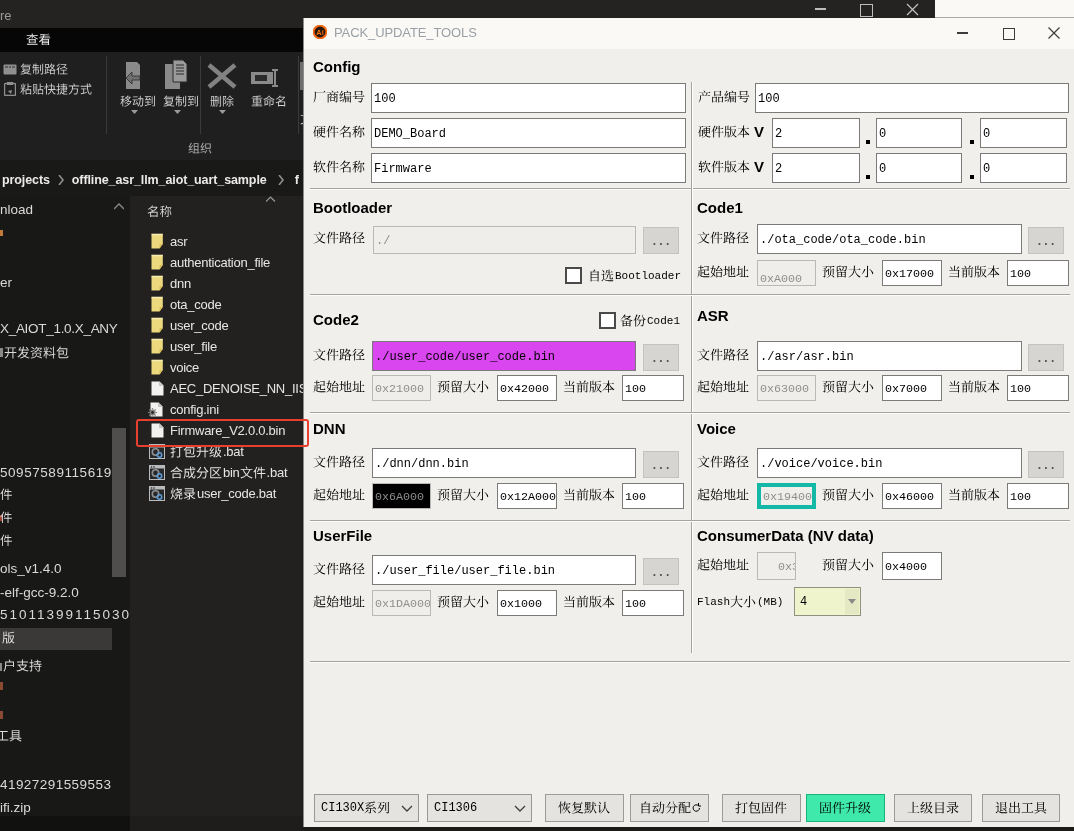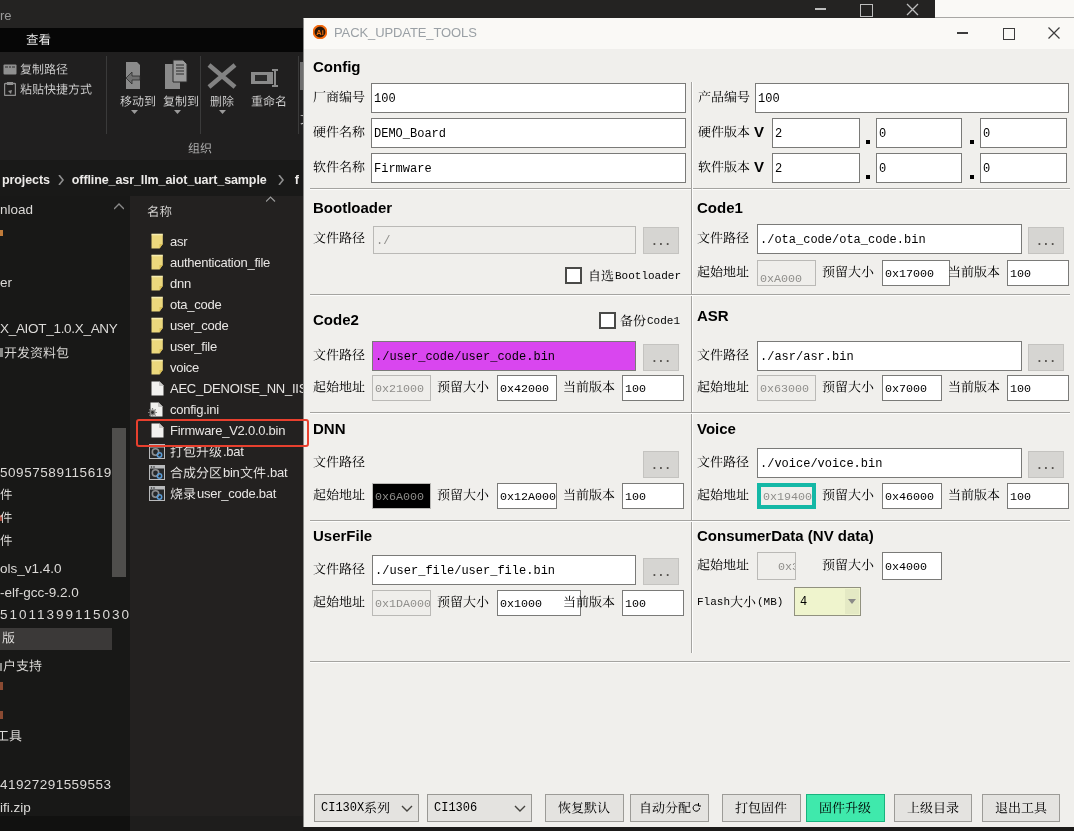--- a/index.html
+++ b/index.html
@@ -626,21 +626,21 @@
 <div style="position:absolute;left:822px;top:259px;height:26px;display:flex;align-items:center;white-space:nowrap;">
       <svg width="53" height="14" viewBox="0 0 53 14" style="flex:none">
         <g fill="#000" transform="translate(0,11.51) scale(0.01300,-0.01300)">
           <use href="#f9884" x="0"></use>
           <use href="#f7559" x="1000"></use>
           <use href="#f5927" x="2000"></use>
           <use href="#f5c0f" x="3000"></use>
         </g>
       </svg>
     </div>
-<div style="position:absolute;background:#fff;border:1px solid #7a7a78;box-sizing:border-box;font:12px 'Liberation Mono';color:#000;display:flex;align-items:center;padding-left:2px;padding-top:2px;overflow:hidden;white-space:nowrap;left:882px;top:260px;width:68px;height:26px;font-size:11.7px">0x17000</div>
+<div style="position:absolute;background:#fff;border:1px solid #7a7a78;box-sizing:border-box;font:12px 'Liberation Mono';color:#000;display:flex;align-items:center;padding-left:2px;padding-top:2px;overflow:hidden;white-space:nowrap;left:882px;top:260px;width:60px;height:26px;font-size:11.7px">0x17000</div>
 <div style="position:absolute;left:948px;top:259px;height:26px;display:flex;align-items:center;white-space:nowrap;">
       <svg width="53" height="14" viewBox="0 0 53 14" style="flex:none">
         <g fill="#000" transform="translate(0,11.51) scale(0.01300,-0.01300)">
           <use href="#f5f53" x="0"></use>
           <use href="#f524d" x="1000"></use>
           <use href="#f7248" x="2000"></use>
           <use href="#f672c" x="3000"></use>
         </g>
       </svg>
     </div>
@@ -755,20 +755,21 @@
 <div style="position:absolute;left:313px;top:447px;height:30px;display:flex;align-items:center;white-space:nowrap;">
       <svg width="53" height="14" viewBox="0 0 53 14" style="flex:none">
         <g fill="#000" transform="translate(0,11.51) scale(0.01300,-0.01300)">
           <use href="#f6587" x="0"></use>
           <use href="#f4ef6" x="1000"></use>
           <use href="#f8def" x="2000"></use>
           <use href="#f5f84" x="3000"></use>
         </g>
       </svg>
     </div>
+<div style="position:absolute;background:#fff;border:1px solid #7a7a78;box-sizing:border-box;font:12px 'Liberation Mono';color:#000;display:flex;align-items:center;padding-left:2px;padding-top:2px;overflow:hidden;white-space:nowrap;left:372px;top:448px;width:264px;height:30px;font-size:12px">./dnn/dnn.bin</div>
 <div style="position:absolute;left:643px;top:451px;width:36px;height:27px;background:#d6d5d2;border:1px solid #c4c3c0;box-sizing:border-box;color:#55524e;font:bold 12px 'Liberation Sans';display:flex;align-items:center;justify-content:center">. . .</div>
 <div style="position:absolute;left:313px;top:482px;height:26px;display:flex;align-items:center;white-space:nowrap;">
       <svg width="53" height="14" viewBox="0 0 53 14" style="flex:none">
         <g fill="#000" transform="translate(0,11.51) scale(0.01300,-0.01300)">
           <use href="#f8d77" x="0"></use>
           <use href="#f59cb" x="1000"></use>
           <use href="#f5730" x="2000"></use>
           <use href="#f5740" x="3000"></use>
         </g>
       </svg>
@@ -871,21 +872,21 @@
 <div style="position:absolute;left:437px;top:589px;height:26px;display:flex;align-items:center;white-space:nowrap;">
       <svg width="53" height="14" viewBox="0 0 53 14" style="flex:none">
         <g fill="#000" transform="translate(0,11.51) scale(0.01300,-0.01300)">
           <use href="#f9884" x="0"></use>
           <use href="#f7559" x="1000"></use>
           <use href="#f5927" x="2000"></use>
           <use href="#f5c0f" x="3000"></use>
         </g>
       </svg>
     </div>
-<div style="position:absolute;background:#fff;border:1px solid #7a7a78;box-sizing:border-box;font:12px 'Liberation Mono';color:#000;display:flex;align-items:center;padding-left:2px;padding-top:2px;overflow:hidden;white-space:nowrap;left:497px;top:590px;width:84px;height:26px;font-size:11.7px">0x1000</div>
+<div style="position:absolute;background:#fff;border:1px solid #7a7a78;box-sizing:border-box;font:12px 'Liberation Mono';color:#000;display:flex;align-items:center;padding-left:2px;padding-top:2px;overflow:hidden;white-space:nowrap;left:497px;top:590px;width:60px;height:26px;font-size:11.7px">0x1000</div>
 <div style="position:absolute;left:563px;top:589px;height:26px;display:flex;align-items:center;white-space:nowrap;">
       <svg width="53" height="14" viewBox="0 0 53 14" style="flex:none">
         <g fill="#000" transform="translate(0,11.51) scale(0.01300,-0.01300)">
           <use href="#f5f53" x="0"></use>
           <use href="#f524d" x="1000"></use>
           <use href="#f7248" x="2000"></use>
           <use href="#f672c" x="3000"></use>
         </g>
       </svg>
     </div>

